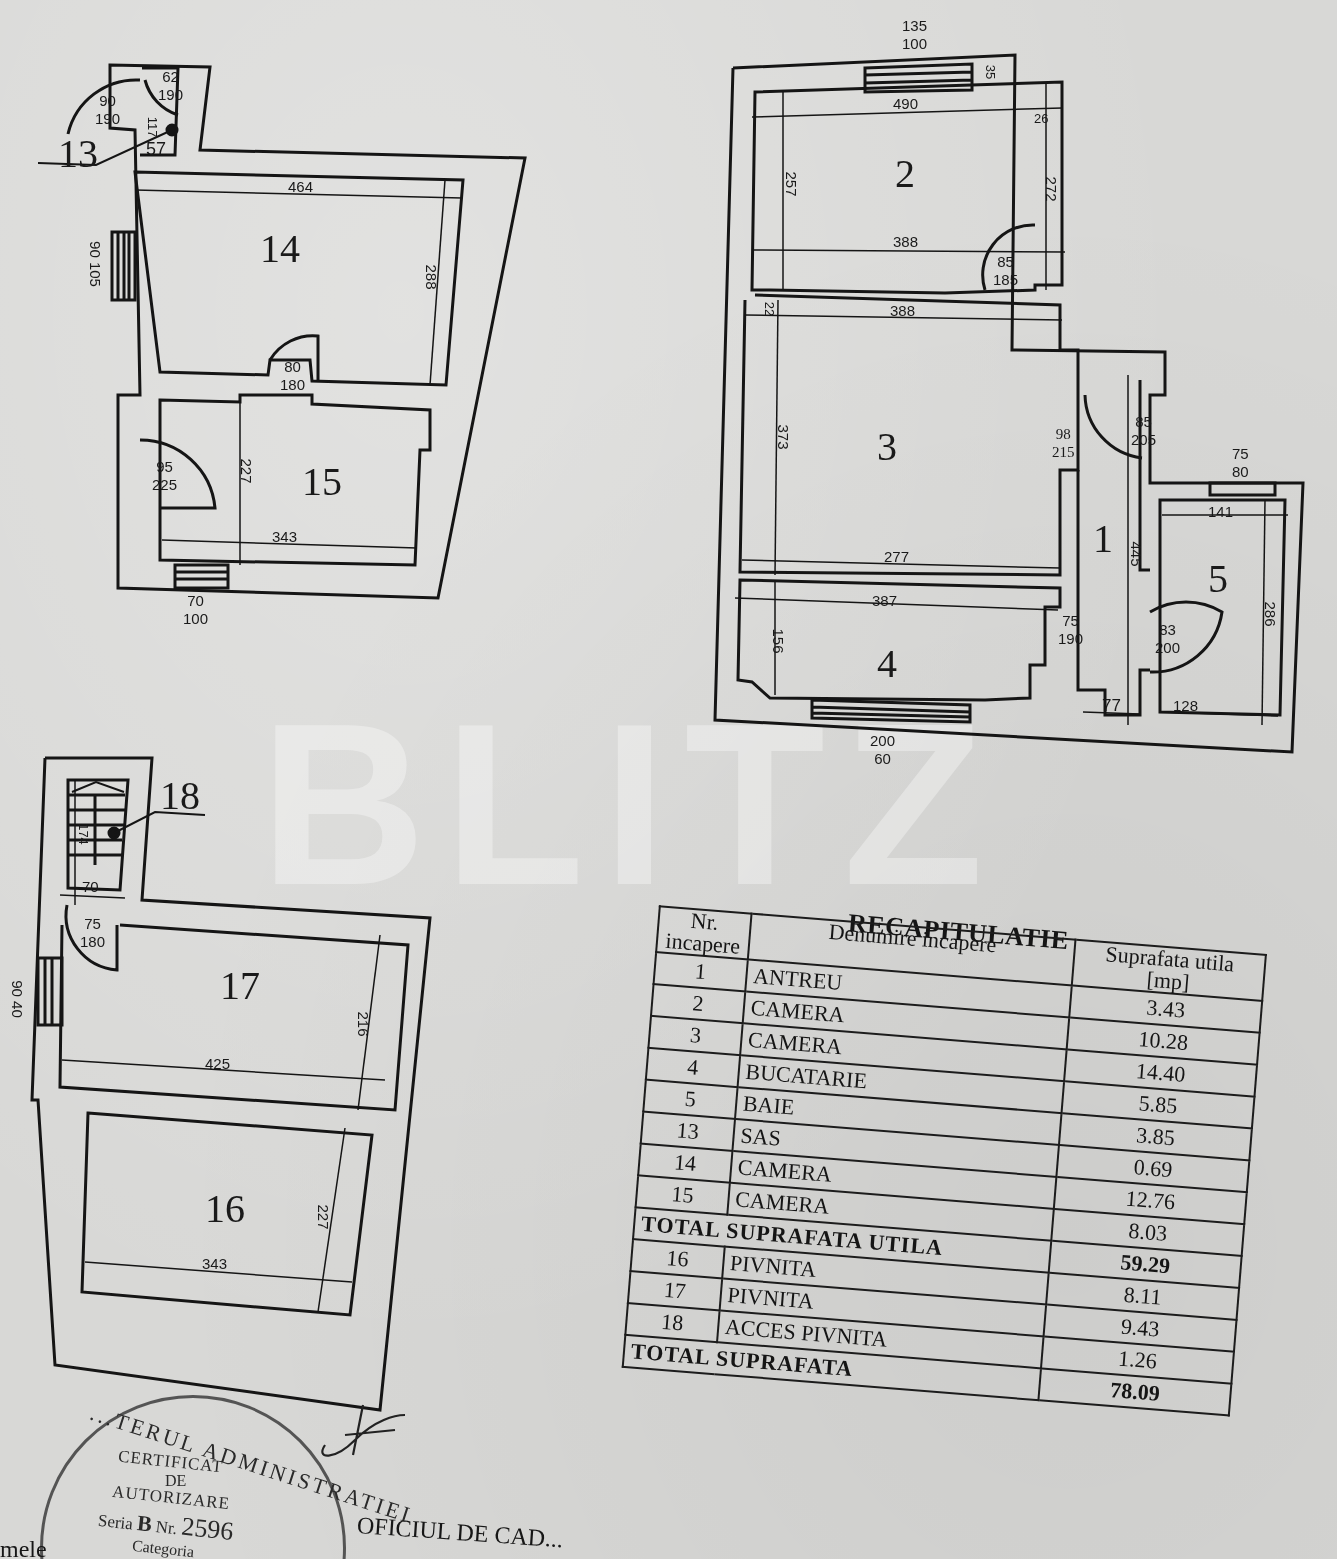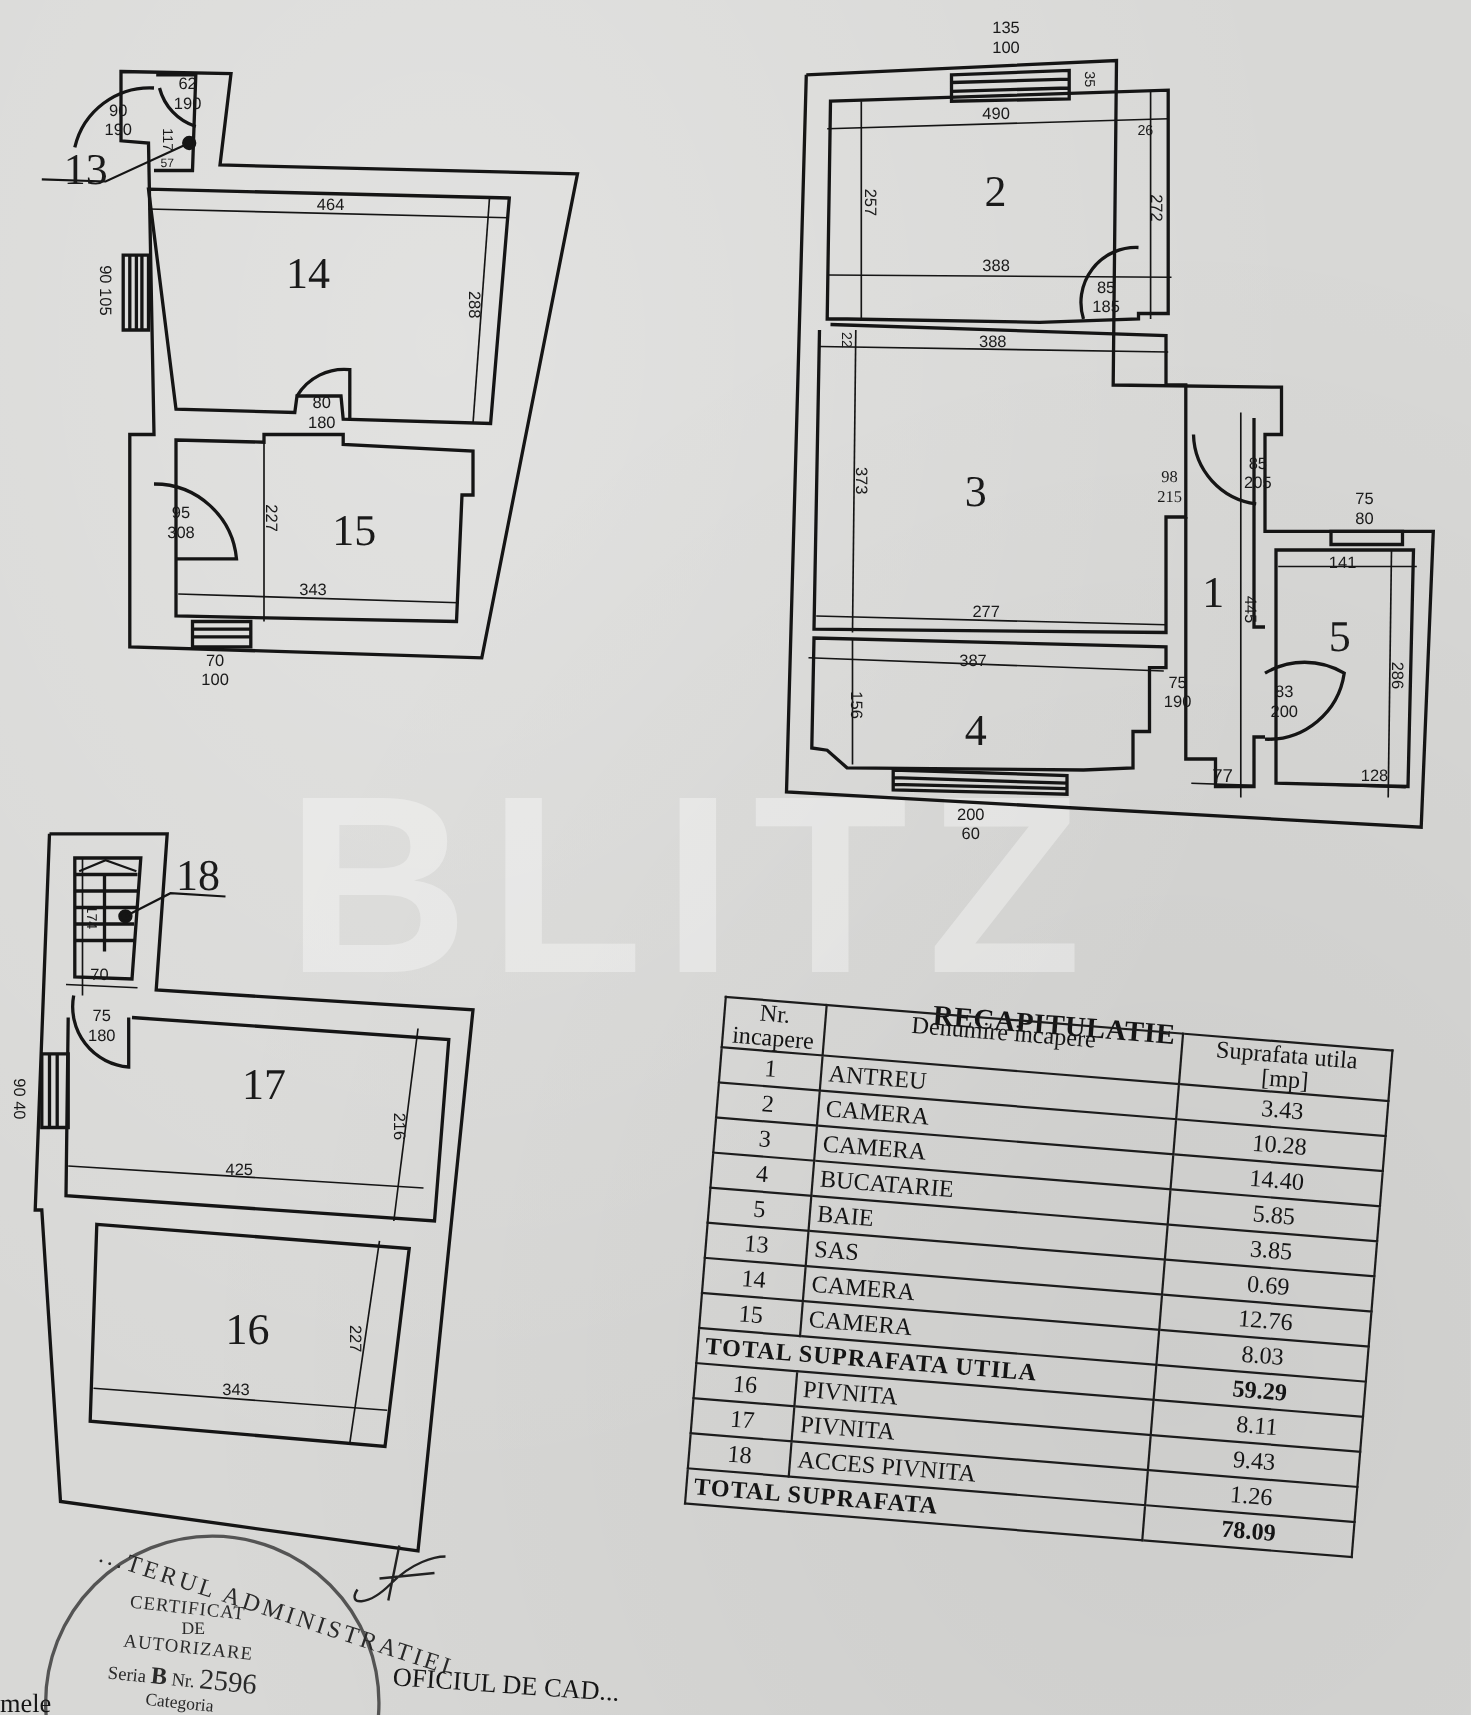--- a/index.html
+++ b/index.html
@@ -132,26 +132,26 @@
   </g>
 </svg>
 
 <div class="room-no" style="left:58px;top:130px;">13</div>
 <div class="room-no" style="left:260px;top:225px;">14</div>
 <div class="room-no" style="left:302px;top:458px;">15</div>
 
 <div class="lbl" style="left:95px;top:92px;"><span>90</span><br><span>190</span></div>
 <div class="lbl" style="left:158px;top:68px;"><span>62</span><br><span>190</span></div>
 <div class="lbl vert" style="left:142px;top:118px;font-size:13px;">117</div>
-<div class="lbl" style="left:146px;top:140px;font-size:11px;">57</div>
+<div class="lbl" style="left:146px;top:140px;font-size:18px;">57</div>
 <div class="lbl" style="left:288px;top:178px;">464</div>
 <div class="lbl vert" style="left:418px;top:268px;">288</div>
 <div class="lbl vert" style="left:72px;top:255px;"><span>90</span> <span>105</span></div>
 <div class="lbl" style="left:280px;top:358px;"><span>80</span><br><span>180</span></div>
-<div class="lbl" style="left:152px;top:458px;"><span>95</span><br><span>308</span></div>
+<div class="lbl" style="left:152px;top:458px;"><span>95</span><br><span>225</span></div>
 <div class="lbl vert" style="left:233px;top:462px;">227</div>
 <div class="lbl" style="left:272px;top:528px;">343</div>
 <div class="lbl" style="left:183px;top:592px;"><span>70</span><br><span>100</span></div>
 
 <div class="room-no" style="left:1093px;top:515px;">1</div>
 <div class="room-no" style="left:895px;top:150px;">2</div>
 <div class="room-no" style="left:877px;top:423px;">3</div>
 <div class="room-no" style="left:877px;top:640px;">4</div>
 <div class="room-no" style="left:1208px;top:555px;">5</div>
 
@@ -171,21 +171,21 @@
 <div class="lbl" style="left:884px;top:548px;">277</div>
 <div class="lbl vert" style="left:1123px;top:545px;">445</div>
 <div class="lbl" style="left:1232px;top:445px;"><span>75</span><br><span>80</span></div>
 <div class="lbl" style="left:1208px;top:503px;">141</div>
 <div class="lbl vert" style="left:1257px;top:605px;">286</div>
 <div class="lbl" style="left:872px;top:592px;">387</div>
 <div class="lbl vert" style="left:765px;top:632px;">156</div>
 <div class="lbl" style="left:1058px;top:612px;"><span>75</span><br><span>190</span></div>
 <div class="lbl" style="left:1155px;top:621px;"><span>83</span><br><span>200</span></div>
 <div class="lbl" style="left:1102px;top:697px;font-size:17px;">77</div>
-<div class="lbl" style="left:1237px;top:697px;">128</div>
+<div class="lbl" style="left:1173px;top:697px;">128</div>
 <div class="lbl" style="left:870px;top:732px;"><span>200</span><br><span>60</span></div>
 
 <div class="room-no" style="left:160px;top:772px;">18</div>
 <div class="room-no" style="left:220px;top:962px;">17</div>
 <div class="room-no" style="left:205px;top:1185px;">16</div>
 
 <div class="lbl vert" style="left:72px;top:825px;font-size:13px;">174</div>
 <div class="lbl" style="left:82px;top:878px;">70</div>
 <div class="lbl" style="left:80px;top:915px;"><span>75</span><br><span>180</span></div>
 <div class="lbl vert" style="left:-2px;top:990px;"><span>90</span> <span>40</span></div>

